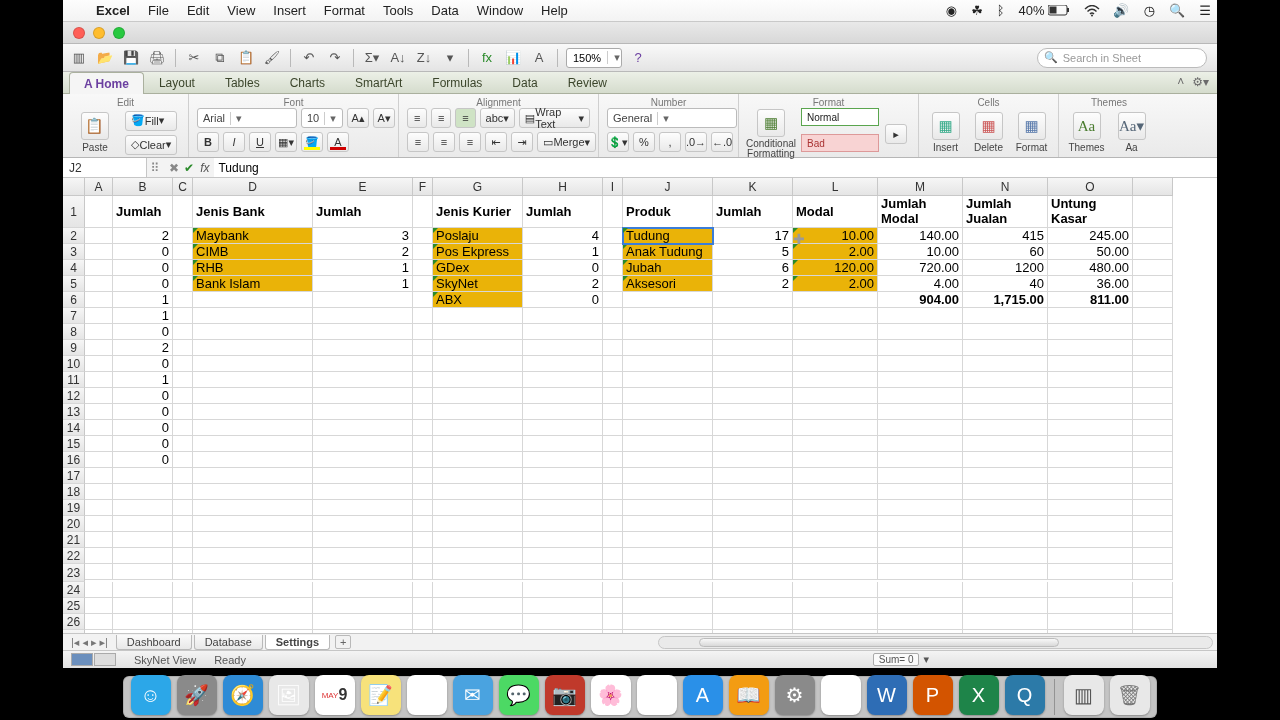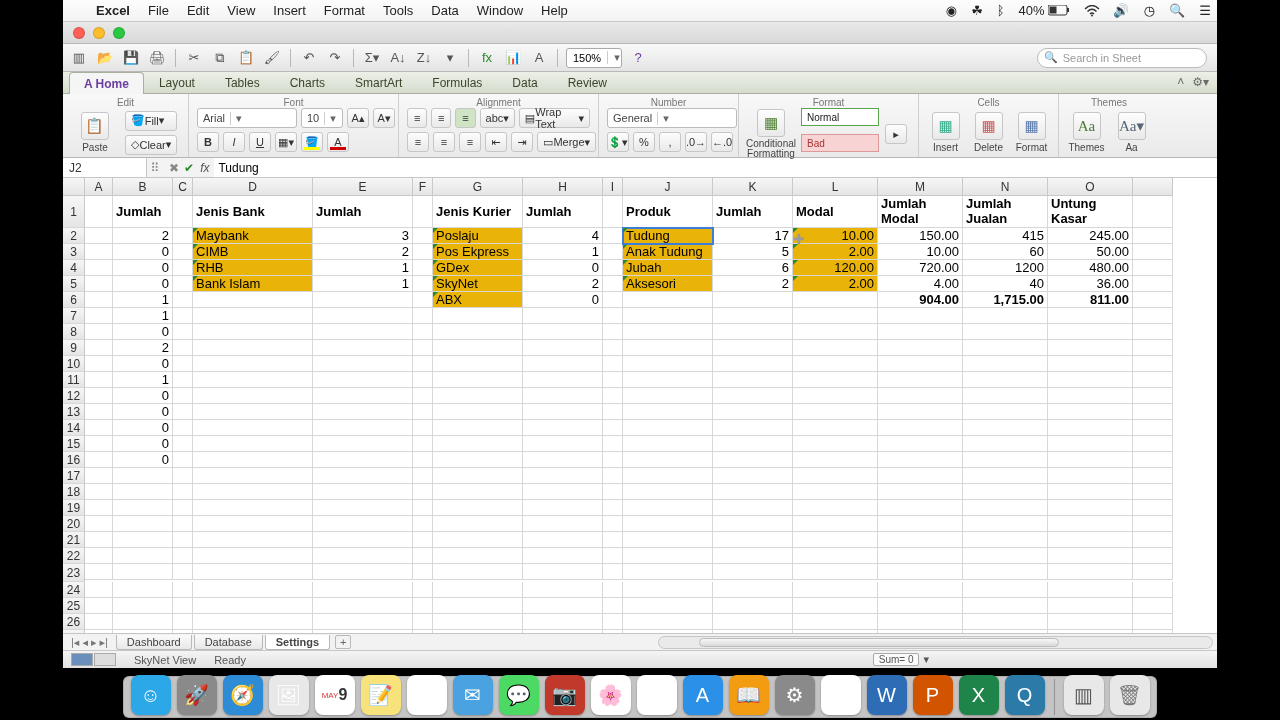--- a/index.html
+++ b/index.html
@@ -374,21 +374,21 @@
         <div class="cell " style="height:16px"></div>
         <div class="cell yel tick" style="height:16px">Maybank</div>
         <div class="cell r" style="height:16px">3</div>
         <div class="cell " style="height:16px"></div>
         <div class="cell yel tick" style="height:16px">Poslaju</div>
         <div class="cell r" style="height:16px">4</div>
         <div class="cell " style="height:16px"></div>
         <div class="cell yel tick sel" style="height:16px">Tudung</div>
         <div class="cell r" style="height:16px">17</div>
         <div class="cell yel r tick" style="height:16px">10.00</div>
-        <div class="cell r" style="height:16px">150.00</div>
+        <div class="cell r" style="height:16px">140.00</div>
         <div class="cell r" style="height:16px">415</div>
         <div class="cell r" style="height:16px">245.00</div>
         <div class="cell " style="height:16px"></div>
         <div class="rh" style="height:16px">3</div>
         <div class="cell " style="height:16px"></div>
         <div class="cell r" style="height:16px">0</div>
         <div class="cell " style="height:16px"></div>
         <div class="cell yel tick" style="height:16px">CIMB</div>
         <div class="cell r" style="height:16px">2</div>
         <div class="cell " style="height:16px"></div>

